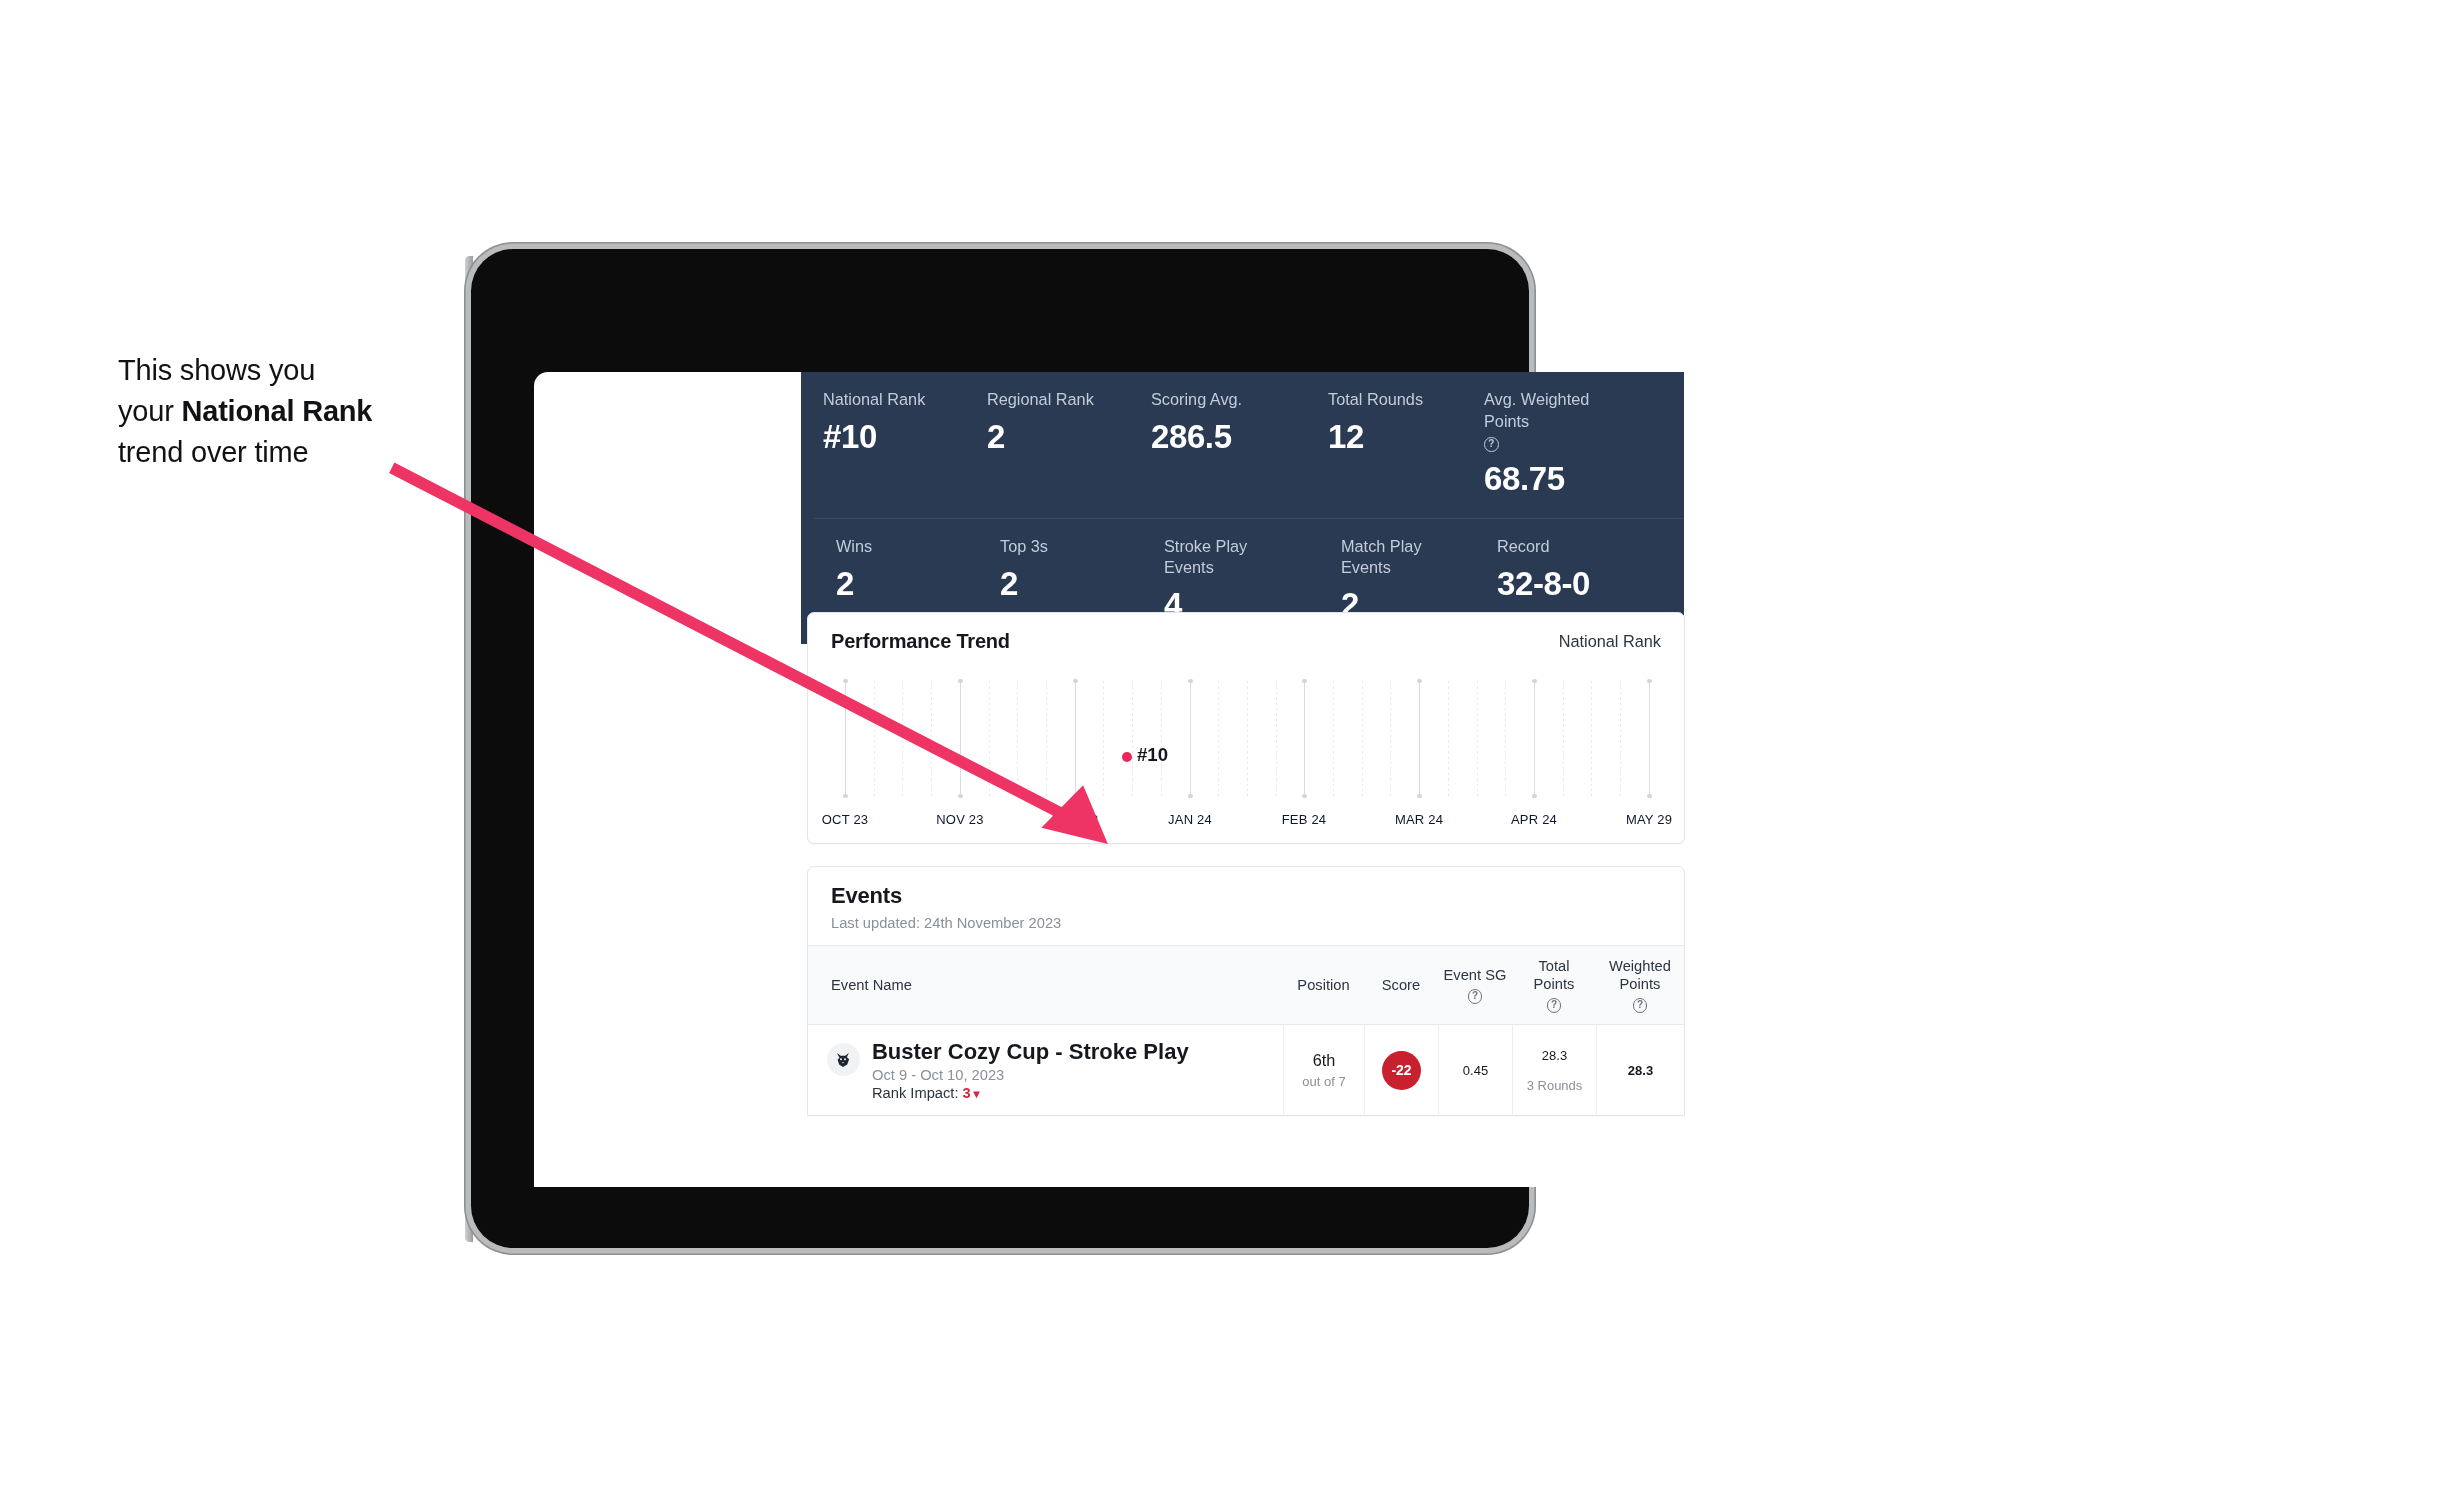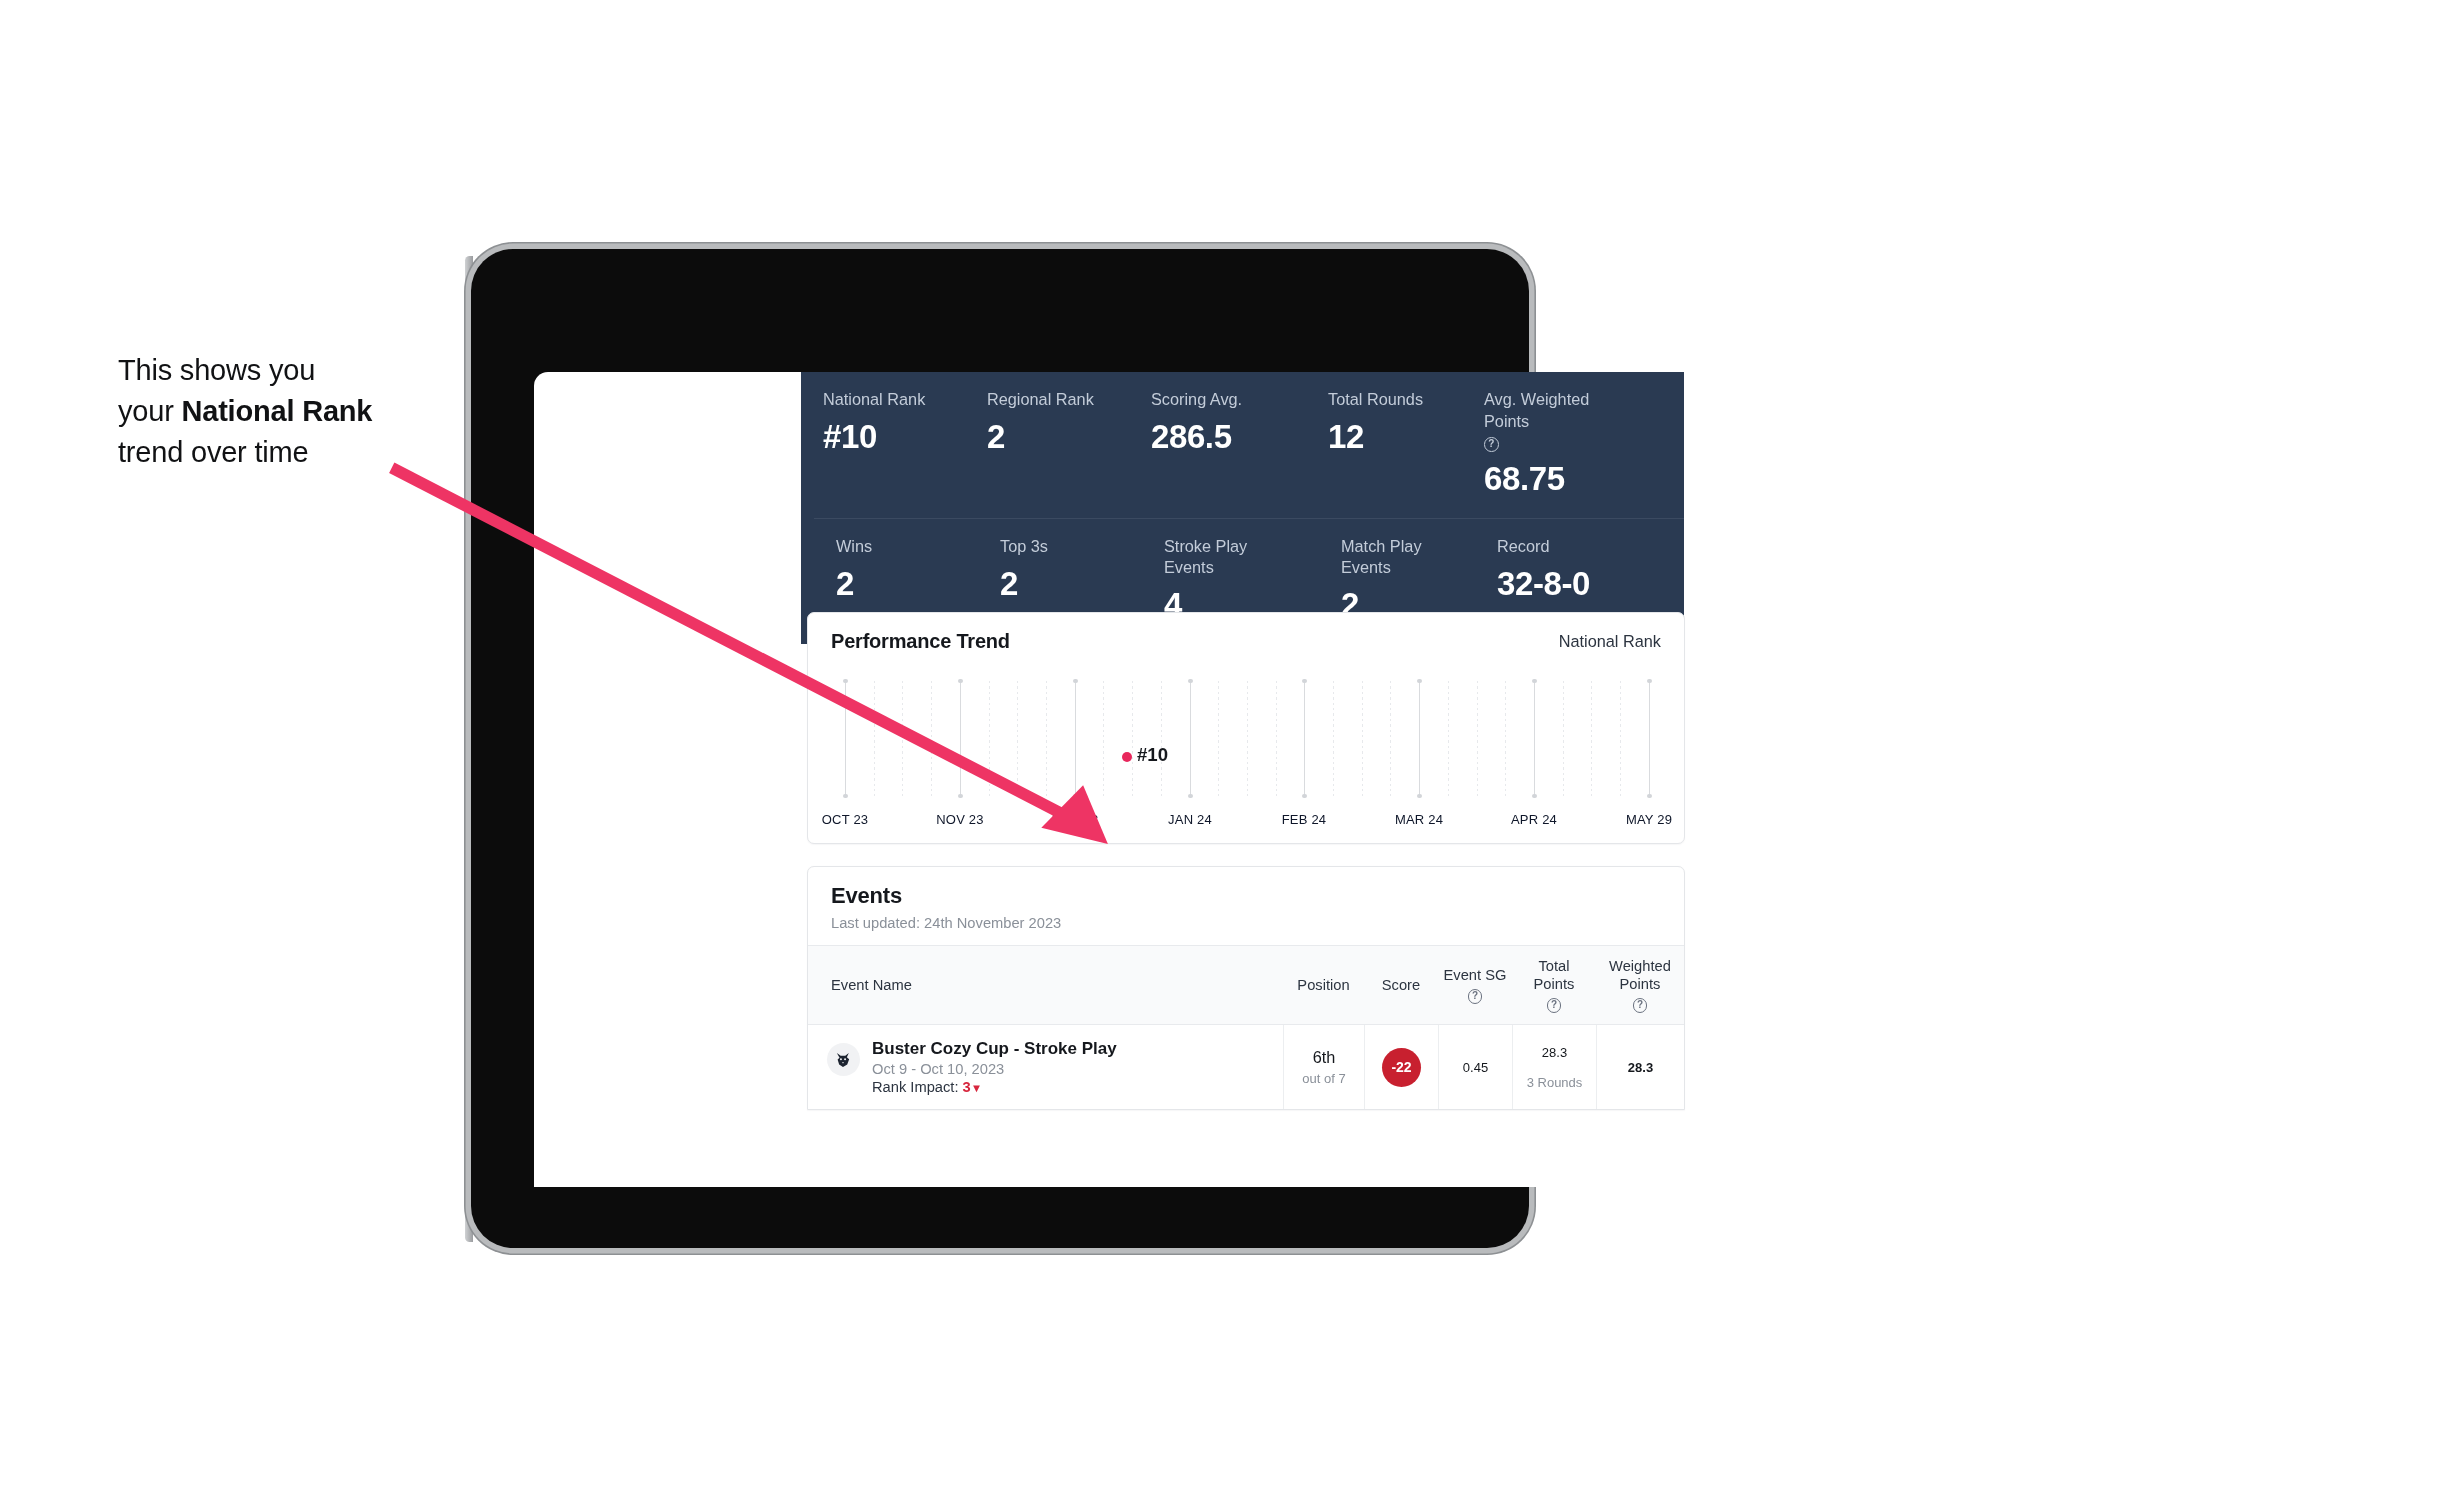--- a/index.html
+++ b/index.html
@@ -125,21 +125,21 @@
   .tbody { display:flex; align-items:stretch; }
   .td { display:flex; flex-direction:column; align-items:center;
     justify-content:center; padding:14px 0; flex:none;
     border-left:0.8px solid #eceef0; }
   .td.name { flex:1; align-items:flex-start; justify-content:flex-start;
     flex-direction:row; gap:12.4px; padding-left:18.6px; border-left:none; }
 
   .ev-icon { width:33px; height:33px; border-radius:50%; background:#f1f2f4;
     display:flex; align-items:center; justify-content:center; flex:none; margin-top:4.6px; }
   .ev-text { display:flex; flex-direction:column; gap:2.3px; }
-  .ev-name { font-size:17px; font-weight:700; color:#15181d; }
+  .ev-name { font-size:22px; font-weight:700; color:#15181d; }
   .ev-date { font-size:14.7px; color:#8a9099; }
   .ev-rank { font-size:14.7px; color:#2c3440; }
   .ev-rank .v { color:#d7263d; font-weight:700; }
   .ev-rank .caret { color:#d7263d; font-size:11.6px; }
 
   .pos-main { font-size:16.3px; color:#15181d; }
   .pos-sub { font-size:13px; color:#8a9099; margin-top:3.1px; }
   .score-badge { width:39px; height:39px; border-radius:50%; background:#c8202f;
     color:#fff; font-size:14px; font-weight:700; display:flex;
     align-items:center; justify-content:center; }

